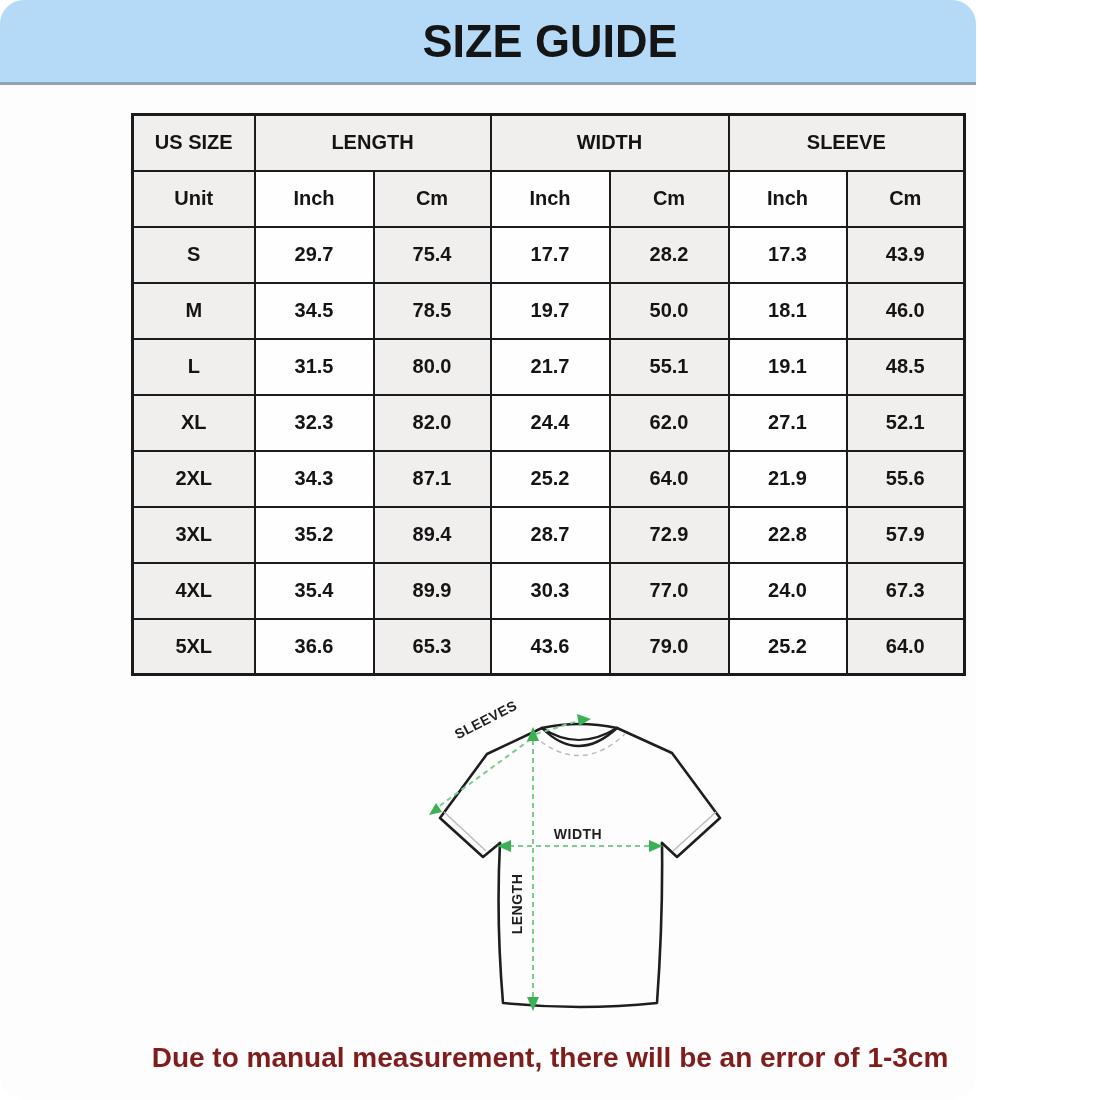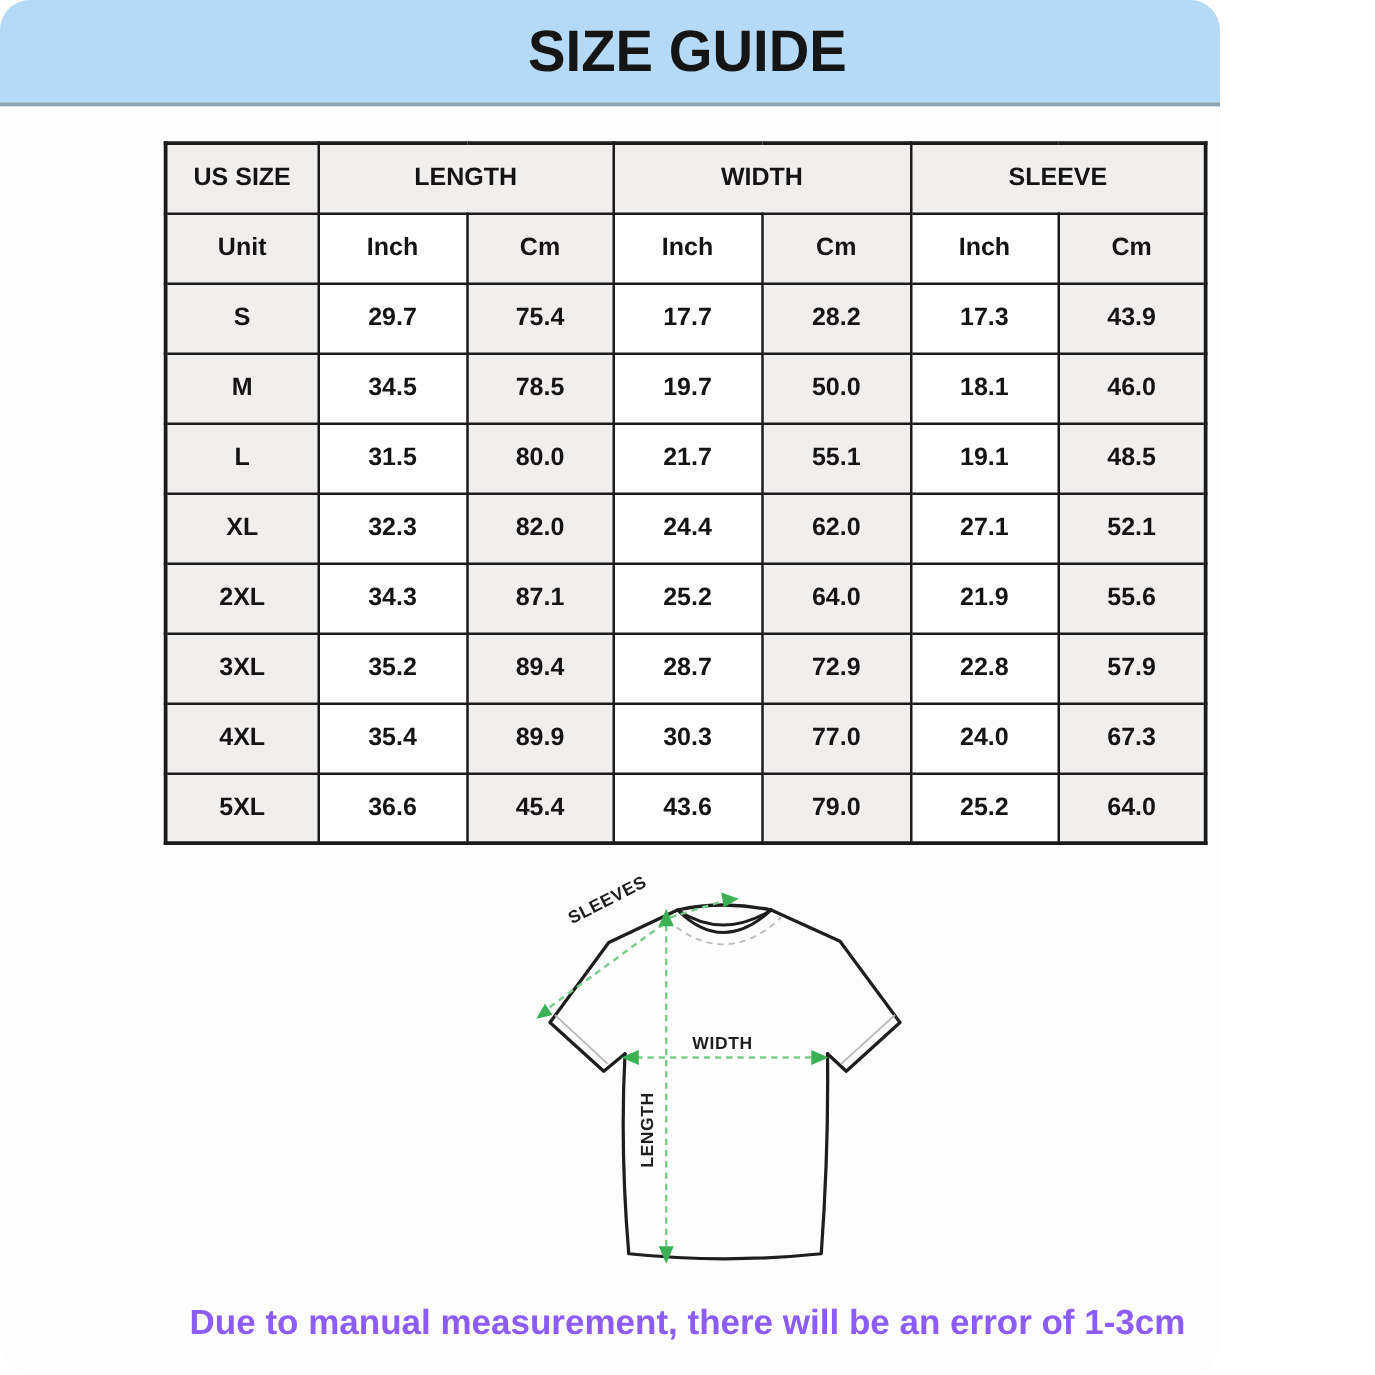--- a/index.html
+++ b/index.html
@@ -56,21 +56,21 @@
     left: 410px; top: 690px;
     width: 380px; height: 340px;
   }
   .footnote {
     position: absolute;
     left: 0; top: 1042px;
     width: 1100px;
     text-align: center;
     font-size: 28px;
     font-weight: bold;
-    color: #8b5cf6;
+    color: #7f1d1d;
   }
   svg text {
     font-family: "Liberation Sans", sans-serif;
     font-weight: bold;
     fill: #1e1e1e;
   }
 </style>
 </head>
 <body>
 
@@ -167,21 +167,21 @@
           <td class="white">35.4</td>
           <td class="gray">89.9</td>
           <td class="white">30.3</td>
           <td class="gray">77.0</td>
           <td class="white">24.0</td>
           <td class="gray">67.3</td>
         </tr>
         <tr>
           <td class="gray">5XL</td>
           <td class="white">36.6</td>
-          <td class="gray">45.4</td>
+          <td class="gray">65.3</td>
           <td class="white">43.6</td>
           <td class="gray">79.0</td>
           <td class="white">25.2</td>
           <td class="gray">64.0</td>
         </tr>
       </tbody>
   </table>
 
   <svg class="shirt-svg" viewBox="0 0 380 340" xmlns="http://www.w3.org/2000/svg">
 

